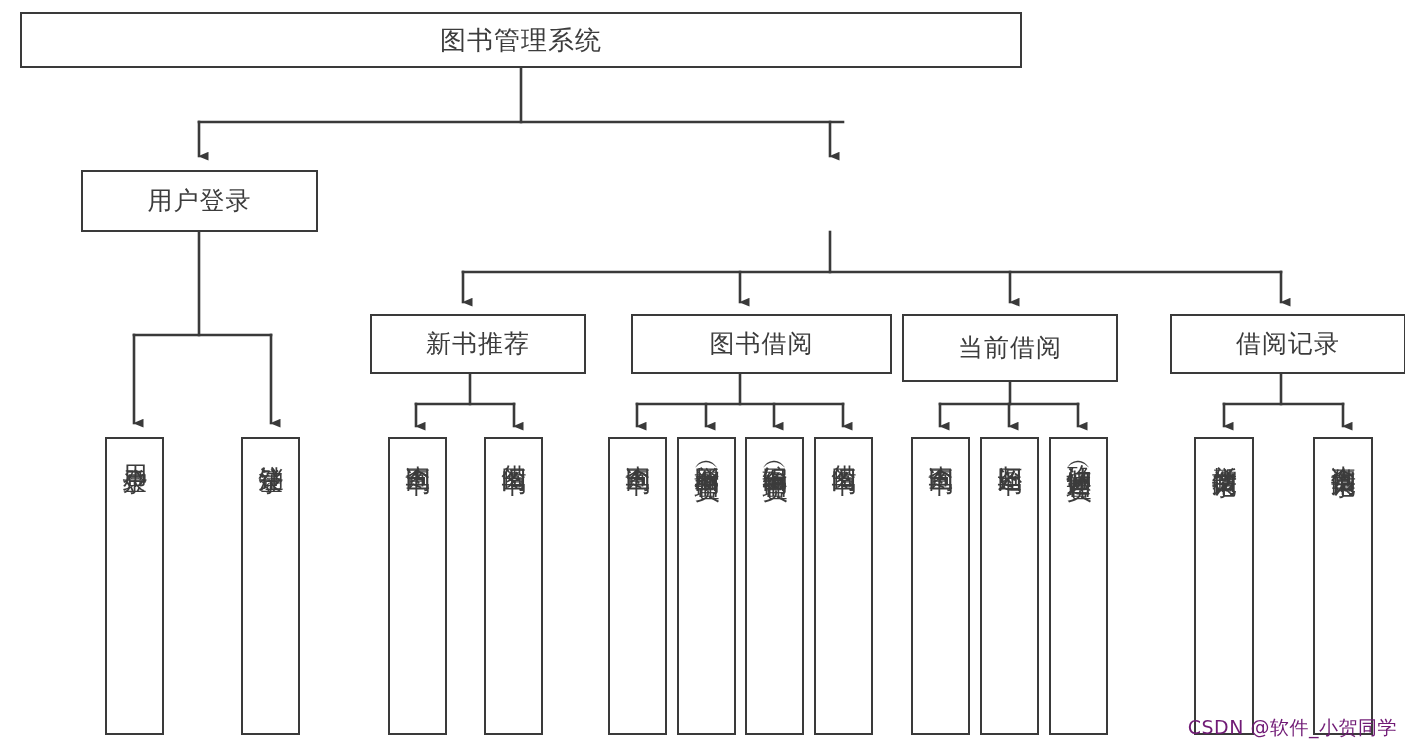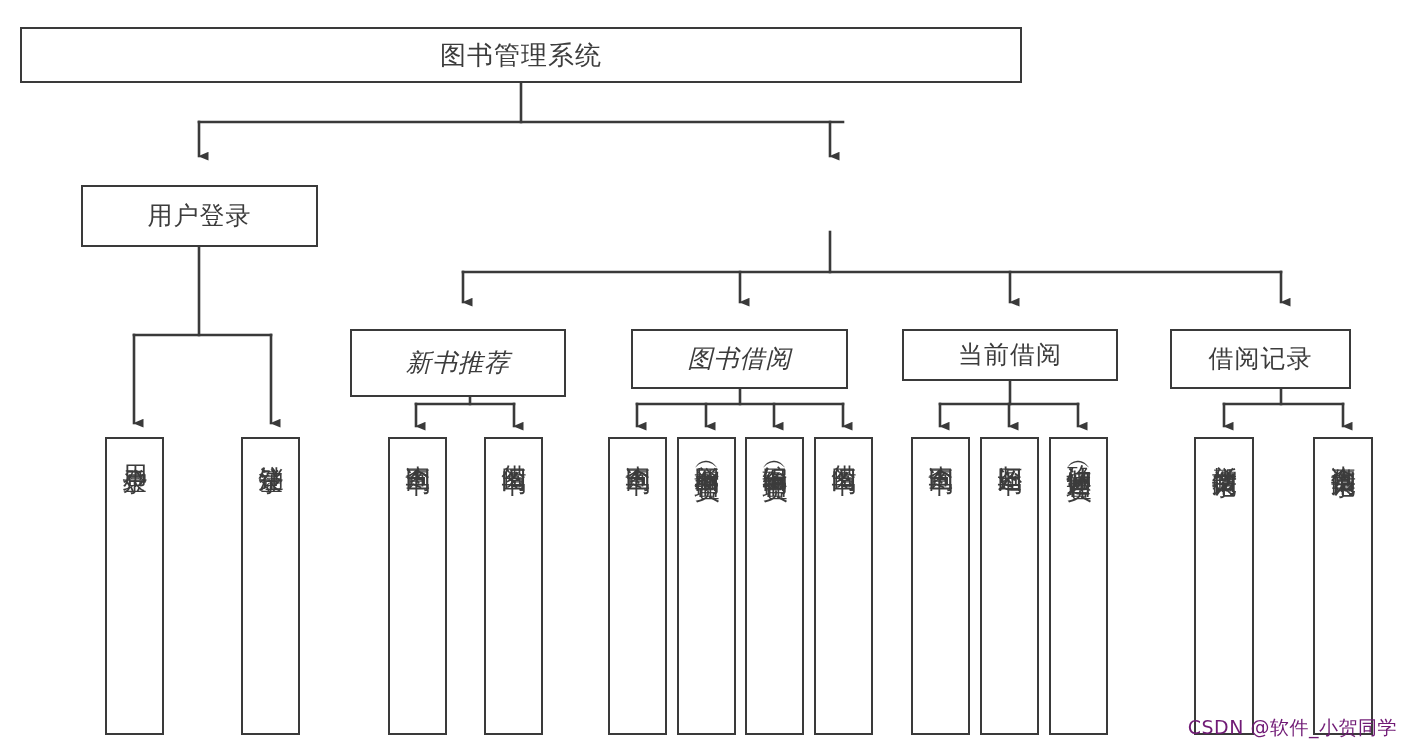--- a/index.html
+++ b/index.html
@@ -32,21 +32,20 @@
     display: flex;
     align-items: center;
     justify-content: center;
     color: #3c3c3c;
     z-index: 2;
   }
   .node-h {
     font-size: 25px;
     letter-spacing: 1px;
     line-height: 1.1;
-    margin-top: 15px;
   }
   .node-v {
     font-size: 25px;
     letter-spacing: 2px;
     line-height: 1.12;
     align-items: flex-start;
     padding-top: 6px;
   }
   .node-v .vlabel {
     writing-mode: vertical-rl;
@@ -124,30 +123,30 @@
   </svg>
 
   <div class="node node-h node-title" style="left:20px; top:12px; width:1002px; height:56px;">
     <span>图书管理系统</span>
   </div>
 
   <div class="node node-h" style="left:81px; top:170px; width:237px; height:62px;">
     <span>用户登录</span>
   </div>
 
-  <div class="node node-h" style="left:350px; top:314px; width:216px; height:68px;font-style:italic;">
+  <div class="node node-h" style="left:370px; top:314px; width:216px; height:60px;">
     <span>新书推荐</span>
   </div>
-  <div class="node node-h" style="left:631px; top:314px; width:217px; height:60px;font-style:italic;">
+  <div class="node node-h" style="left:631px; top:314px; width:261px; height:60px;">
     <span>图书借阅</span>
   </div>
-  <div class="node node-h" style="left:902px; top:314px; width:216px; height:52px;">
+  <div class="node node-h" style="left:902px; top:314px; width:216px; height:68px;">
     <span>当前借阅</span>
   </div>
-  <div class="node node-h" style="left:1170px; top:314px; width:181px; height:60px;">
+  <div class="node node-h" style="left:1170px; top:314px; width:236px; height:60px;">
     <span>借阅记录</span>
   </div>
 
   <div class="node node-v" style="left:105px; top:437px; width:59px; height:298px;">
     <span class="vlabel">用户登录</span>
   </div>
   <div class="node node-v" style="left:241px; top:437px; width:59px; height:298px;">
     <span class="vlabel">注销登录</span>
   </div>
 

